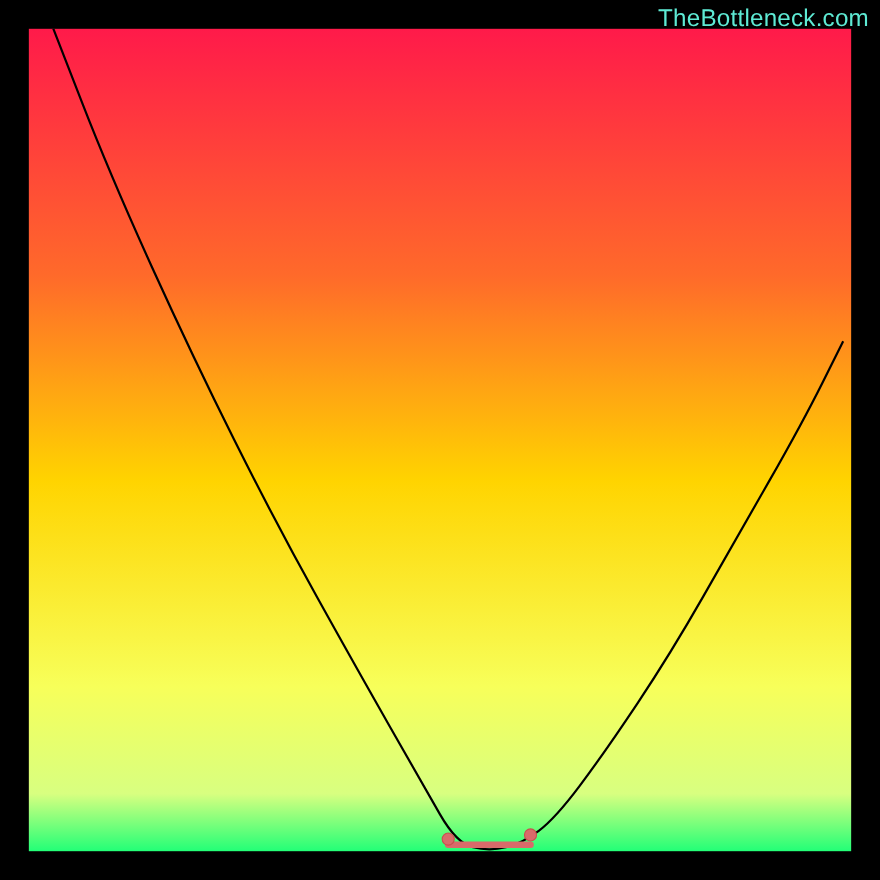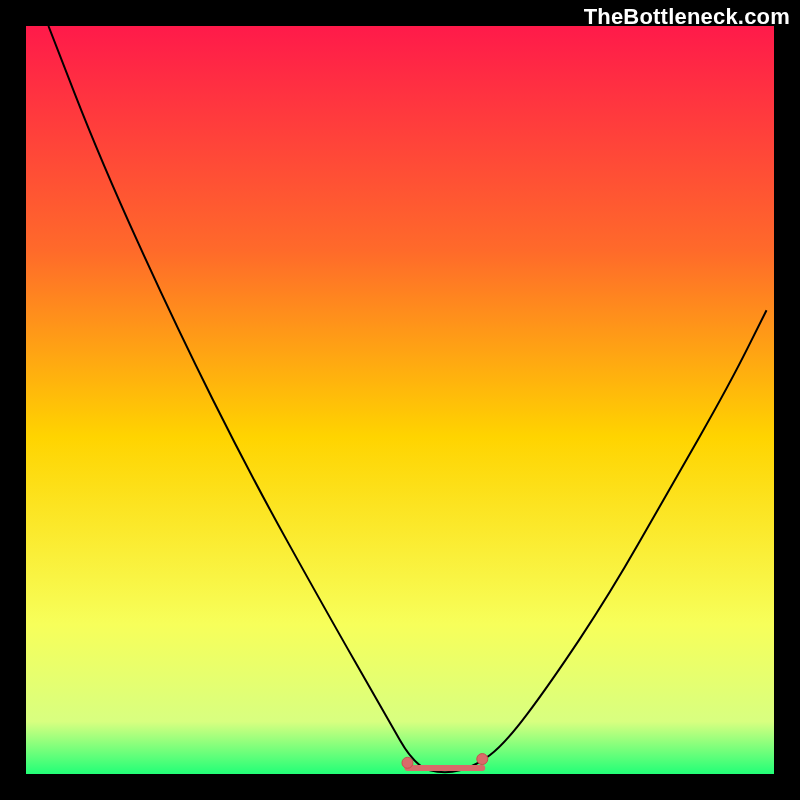--- a/index.html
+++ b/index.html
@@ -8,23 +8,23 @@
     width: 800px;
     height: 800px;
     background: #000;
     position: relative;
     font-family: Arial, Helvetica, sans-serif;
   }
   .watermark {
     position: absolute;
     top: 4px;
     right: 10px;
-    color: #ffffff;
+    color: #5eead4;
     font-size: 22px;
-    font-weight: 700;
+    font-weight: 400;
     z-index: 10;
     letter-spacing: 0.2px;
   }
   .frame {
     position: absolute;
     left: 26px;
     top: 26px;
     width: 748px;
     height: 748px;
     background: #000;

